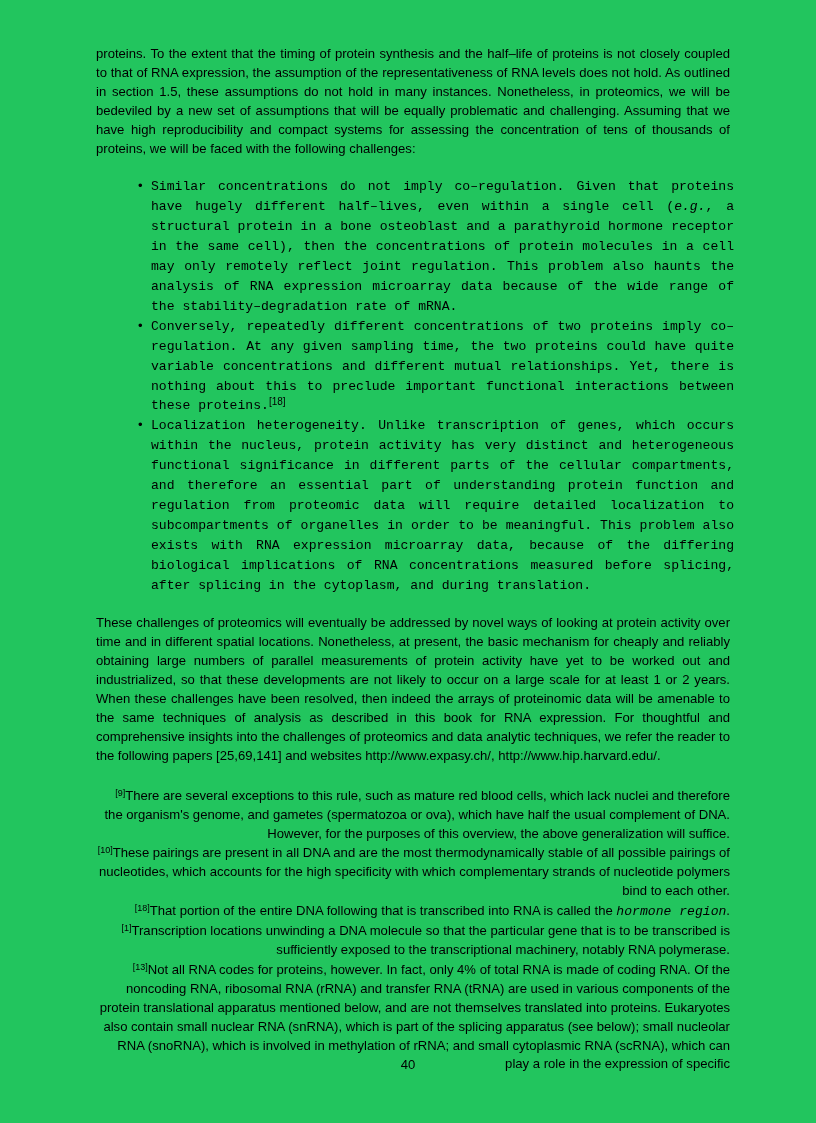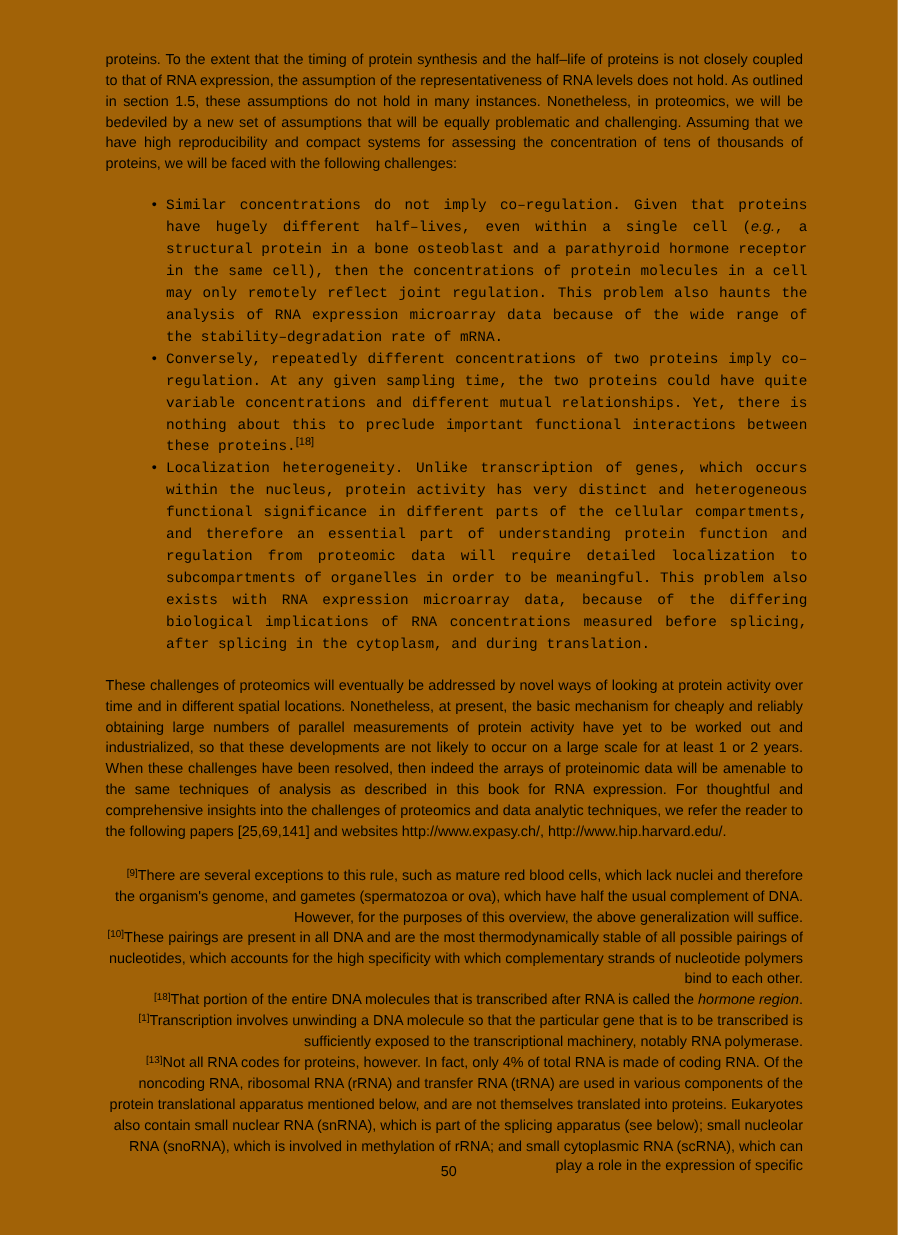--- a/index.html
+++ b/index.html
@@ -13,21 +13,21 @@
     position: relative;
     font-family: "Liberation Sans", sans-serif;
     color: #000000;
     overflow: hidden;
   }
   .page {
     position: absolute;
     left: 0; top: 0;
     width: 816px;
     height: 1123px;
-    background: #a16207;
+    background: #22c55e;
   }
   .content {
     position: absolute;
     left: 96px;
     top: 45px;
     width: 634px;
   }
   p {
     margin: 0;
     font-size: 13.1px;
@@ -71,21 +71,21 @@
   sup {
     font-size: 10px;
     line-height: 0;
     vertical-align: 0.42em;
   }
   .fn-marker {
     font-size: 9px;
     vertical-align: 0.42em;
     line-height: 0;
   }
-  em { font-style: italic; }
+  em { font-style: italic; font-family: Liberation Mono, monospace; }
 
   .footnotes {
     width: 634px;
   }
   .footnotes p {
     font-size: 13.1px;
     line-height: 18.9px;
     text-align: right;
   }
   .page-number {
@@ -130,25 +130,25 @@
     <p class="body-para">These challenges of proteomics will eventually be addressed by novel ways of looking at protein activity over time and in different spatial locations. Nonetheless, at present, the basic mechanism for cheaply and reliably obtaining large numbers of parallel measurements of protein activity have yet to be worked out and industrialized, so that these developments are not likely to occur on a large scale for at least 1 or 2 years. When these challenges have been resolved, then indeed the arrays of proteinomic data will be amenable to the same techniques of analysis as described in this book for RNA expression. For thoughtful and comprehensive insights into the challenges of proteomics and data analytic techniques, we refer the reader to the following papers [25,69,141] and websites http://www.expasy.ch/, http://www.hip.harvard.edu/.</p>
 
     <div class="gap-footnote"></div>
 
     <div class="footnotes">
 
       <p><span class="fn-marker">[9]</span><span>There are several exceptions to this rule, such as mature red blood cells, which lack nuclei and therefore the organism's genome, and gametes (spermatozoa or ova), which have half the usual complement of DNA. However, for the purposes of this overview, the above generalization will suffice.</span><em></em><span></span></p>
 
       <p><span class="fn-marker">[10]</span><span>These pairings are present in all DNA and are the most thermodynamically stable of all possible pairings of nucleotides, which accounts for the high specificity with which complementary strands of nucleotide polymers bind to each other.</span><em></em><span></span></p>
 
-      <p><span class="fn-marker">[18]</span><span>That portion of the entire DNA molecules that is transcribed after RNA is called the </span><em>hormone region</em><span>.</span></p>
+      <p><span class="fn-marker">[18]</span><span>That portion of the entire DNA following that is transcribed into RNA is called the </span><em>hormone region</em><span>.</span></p>
 
-      <p><span class="fn-marker">[1]</span><span>Transcription involves unwinding a DNA molecule so that the particular gene that is to be transcribed is sufficiently exposed to the transcriptional machinery, notably RNA polymerase.</span><em></em><span></span></p>
+      <p><span class="fn-marker">[1]</span><span>Transcription locations unwinding a DNA molecule so that the particular gene that is to be transcribed is sufficiently exposed to the transcriptional machinery, notably RNA polymerase.</span><em></em><span></span></p>
 
       <p><span class="fn-marker">[13]</span><span>Not all RNA codes for proteins, however. In fact, only 4% of total RNA is made of coding RNA. Of the noncoding RNA, ribosomal RNA (rRNA) and transfer RNA (tRNA) are used in various components of the protein translational apparatus mentioned below, and are not themselves translated into proteins. Eukaryotes also contain small nuclear RNA (snRNA), which is part of the splicing apparatus (see below); small nucleolar RNA (snoRNA), which is involved in methylation of rRNA; and small cytoplasmic RNA (scRNA), which can play a role in the expression of specific</span><em></em><span></span></p>
 
     </div>
 
   </div>
 
-  <div class="page-number">50</div>
+  <div class="page-number">40</div>
 
 </div>
 
 </body></html>

